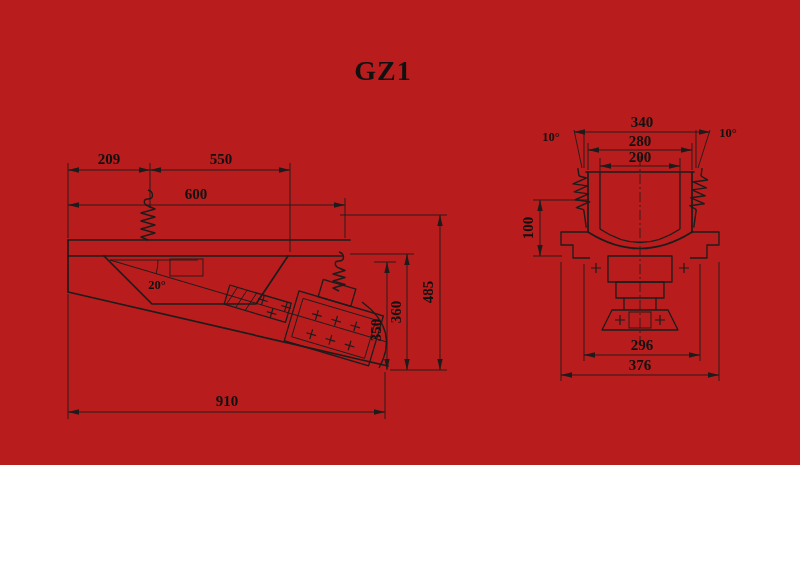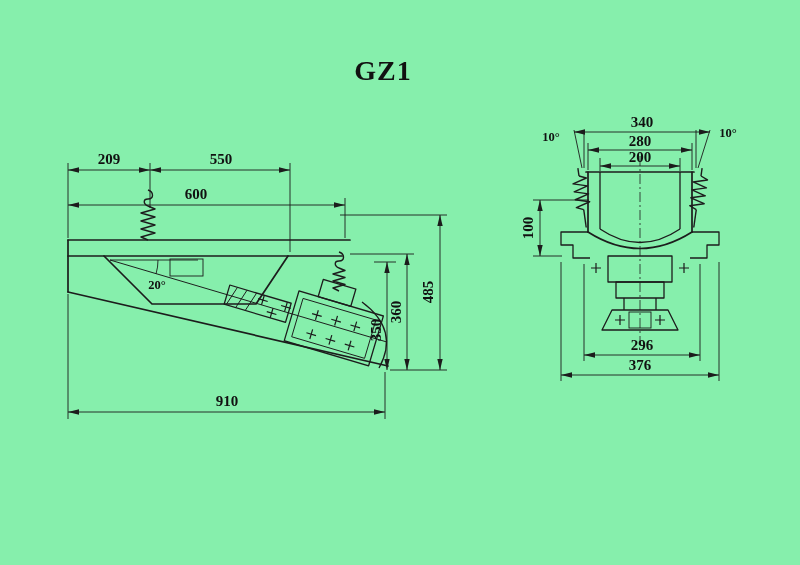--- a/index.html
+++ b/index.html
@@ -1,16 +1,16 @@
 <!DOCTYPE html>
 <html><head>
 <meta charset="utf-8">
 <style>
   html,body { margin:0; padding:0; background:#ffffff; }
-  .canvas { position:relative; width:800px; height:565px; background:#86efac; overflow:hidden;
+  .canvas { position:relative; width:800px; height:465px; background:#b91c1c; overflow:hidden;
             font-family:"Liberation Serif", serif; }
   svg { position:absolute; left:0; top:0; }
   .obj   { fill:none; stroke:#1c1c1c; stroke-width:1.7; stroke-linejoin:round; stroke-linecap:round; }
   .med   { fill:none; stroke:#1c1c1c; stroke-width:1.3; stroke-linejoin:round; }
   .thin  { fill:none; stroke:#1c1c1c; stroke-width:0.9; }
   .dim   { fill:none; stroke:#1c1c1c; stroke-width:0.9; }
   .cl    { fill:none; stroke:#1c1c1c; stroke-width:0.8; stroke-dasharray:10 3 2 3; }
   .spring{ fill:none; stroke:#1c1c1c; stroke-width:1.4; stroke-linejoin:round; }
   .crossm{ fill:none; stroke:#1c1c1c; stroke-width:1.2; }
   .dimtxt{ font-family:"Liberation Serif", serif; font-weight:700; font-size:15px; fill:#111;

